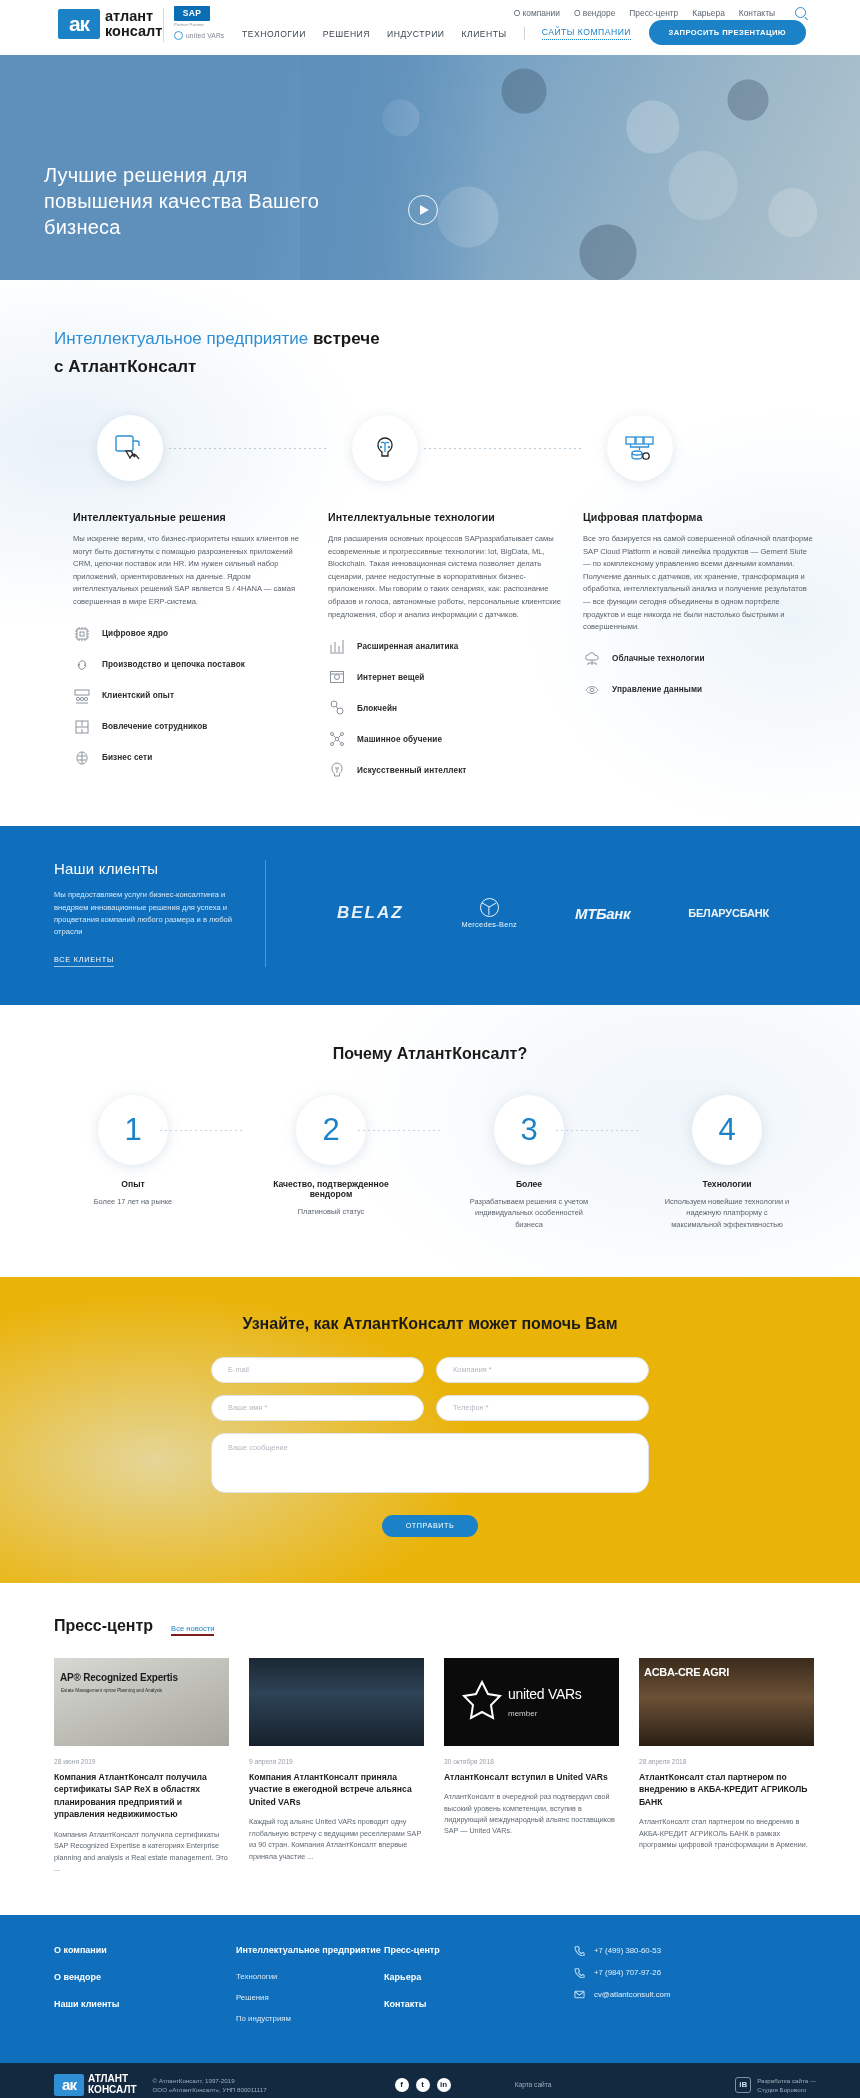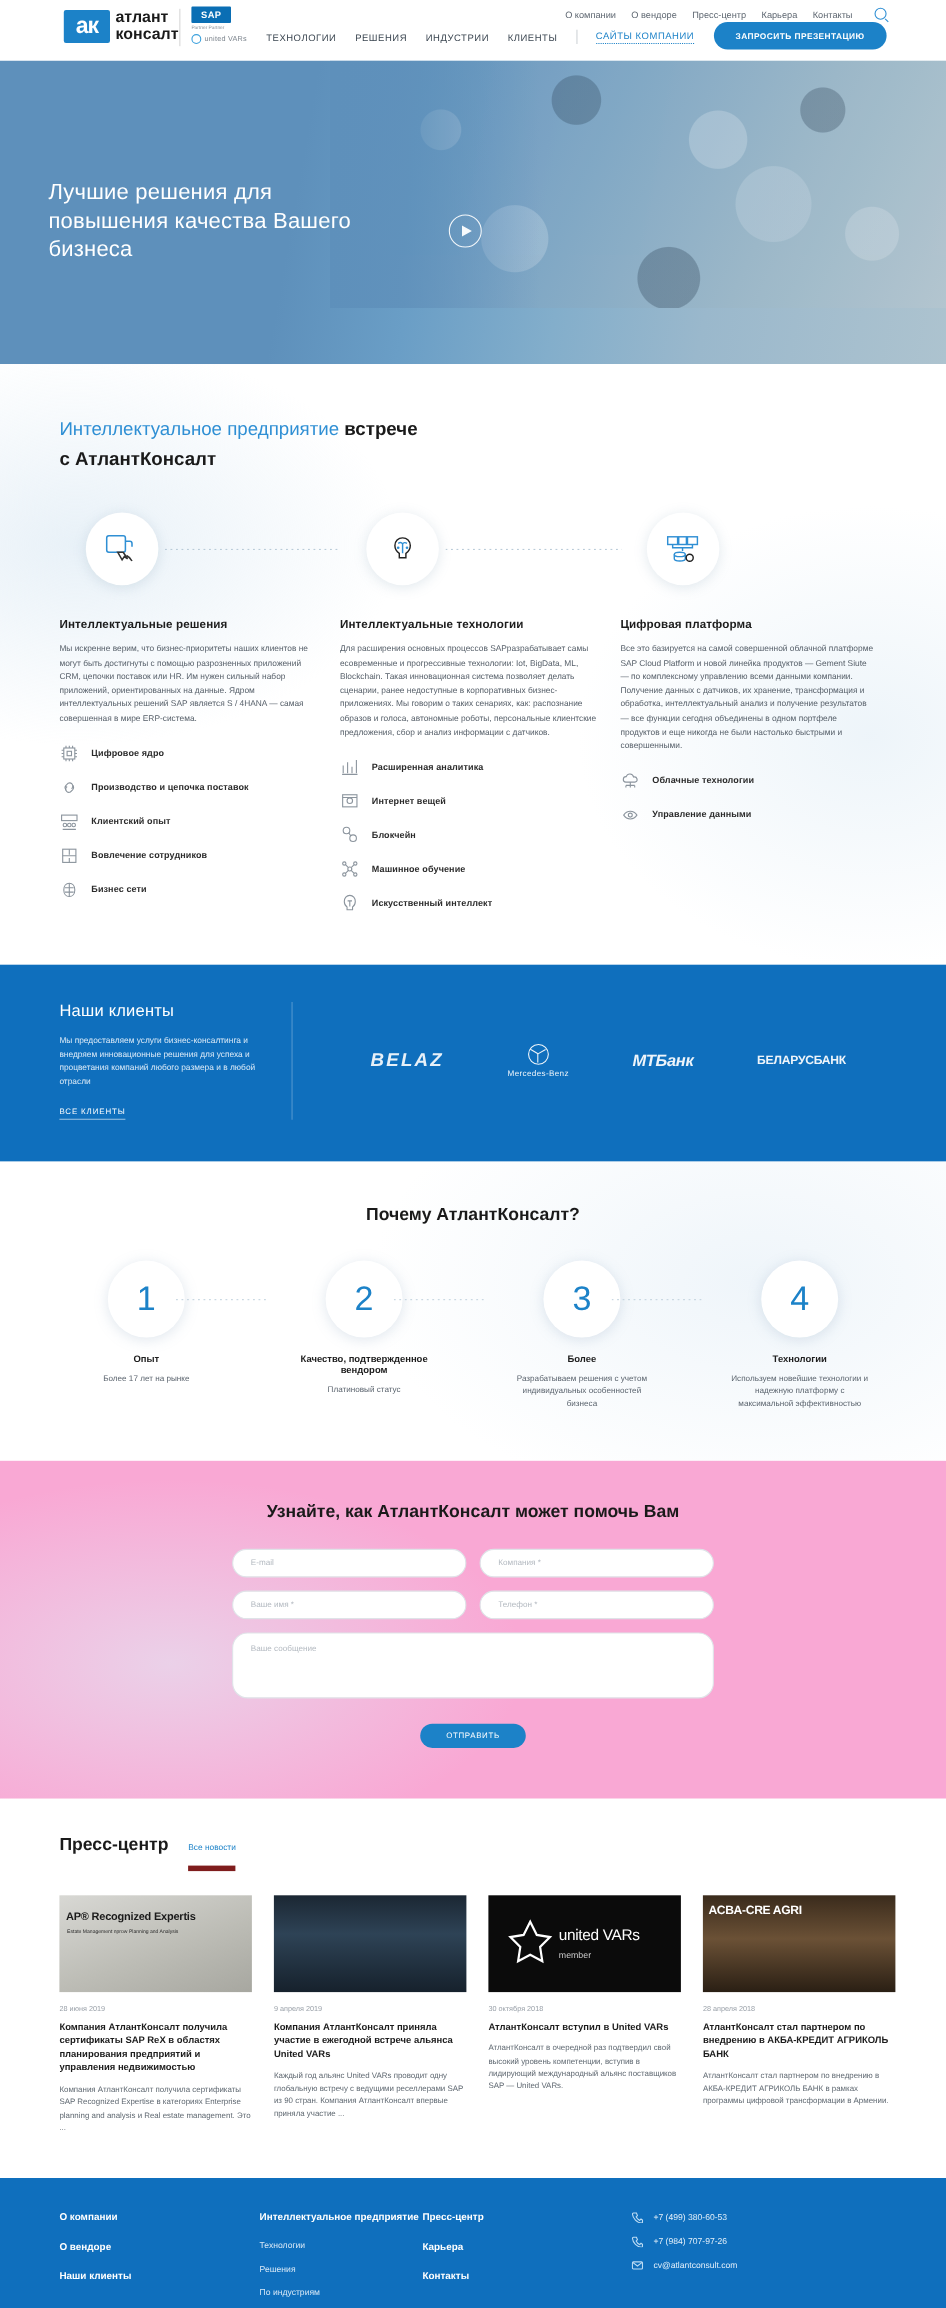--- a/index.html
+++ b/index.html
@@ -52,21 +52,21 @@
   .cta-btn {
     position:absolute; right:24px; top:20px;
     background:#1c82c8; color:#fff; border:none; border-radius:17px;
     font-size:7.6px; font-weight:600; letter-spacing:0.4px;
     padding:0 20px; height:25px; cursor:pointer; white-space:nowrap;
     font-family:inherit;
   }
 
   
   .hero {
-    height:276px; position:relative; overflow:hidden;
+    height:225px; position:relative; overflow:hidden;
     background:linear-gradient(100deg,#5e90bb 0%,#5e90bb 32%,#6a9ec6 45%,#83aecb 60%,#9ab8cc 75%,#adc3cf 100%);
   }
   .hero-photo {
     position:absolute; right:0; top:0; width:560px; height:225px;
     background:
       radial-gradient(circle at 18% 28%, rgba(255,255,255,.30) 0 18px, transparent 19px),
       radial-gradient(circle at 40% 16%, rgba(40,60,80,.30) 0 22px, transparent 23px),
       radial-gradient(circle at 63% 32%, rgba(255,255,255,.22) 0 26px, transparent 27px),
       radial-gradient(circle at 80% 20%, rgba(30,50,70,.28) 0 20px, transparent 21px),
       radial-gradient(circle at 30% 72%, rgba(255,255,255,.20) 0 30px, transparent 31px),
@@ -100,21 +100,21 @@
   .ie { background:#fff; position:relative; padding-top:45px; padding-bottom:34px; overflow:hidden; }
   .ie-bg {
     position:absolute; inset:0;
     background:
       radial-gradient(ellipse 420px 260px at 8% 30%, rgba(214,230,242,.55), transparent 70%),
       radial-gradient(ellipse 380px 300px at 92% 62%, rgba(216,232,243,.45), transparent 70%);
   }
   .ie-title { position:relative; font-size:17px; line-height:28px; font-weight:700; color:#1a1a1a; padding-left:10px;}
   .ie-title .blue { color:#2f8fd4; font-weight:400; }
 
-  .cols { display:flex; position:relative; margin-top:34px; padding-left:10px; gap:22px; }
+  .cols { display:flex; position:relative; margin-top:34px; padding-left:10px; gap:22px;justify-content:flex-end; }
   .col { width:233px; }
   .circle-row { position:relative; height:72px; }
   .circle {
     width:66px; height:66px; border-radius:50%; background:#fff;
     box-shadow:0 2px 12px rgba(120,150,175,.22);
     display:flex; align-items:center; justify-content:center;
     margin-left:24px;
   }
   .dash {
     position:absolute; top:33px; left:96px; width:160px; height:1px;
@@ -161,21 +161,21 @@
     box-shadow:0 2px 13px rgba(130,160,185,.26);
     display:flex; align-items:center; justify-content:center;
     font-size:31px; color:#1c82c8; font-weight:400;
   }
   .step-line { position:absolute; top:35px; left:92px; width:82px; height:1px;
     background-image:linear-gradient(90deg,#c4d4df 40%, transparent 40%); background-size:5px 1px; }
   .step h4 { font-size:8.6px; font-weight:700; color:#1d1d1d; margin-top:14px; }
   .step p { font-size:7.4px; line-height:11.6px; color:#5a636d; margin-top:7px; }
 
   
-  .contact { background:#f9a8d4; padding:38px 0 46px; position:relative; overflow:hidden; }
+  .contact { background:#eab308; padding:38px 0 46px; position:relative; overflow:hidden; }
   .contact-bg { position:absolute; inset:0;
     background:radial-gradient(ellipse 460px 240px at 18% 60%, rgba(225,236,246,.6), transparent 70%); }
   .contact h2 { position:relative; text-align:center; font-size:16px; font-weight:700; color:#1a1a1a; }
   .form { position:relative; width:438px; margin:24px auto 0; }
   .frow { display:flex; gap:12px; margin-bottom:12px; }
   .fin {
     flex:1; height:26px; border:1px solid #dfe3e8; border-radius:14px;
     background:#fff; padding:0 16px; font-size:7.4px; color:#3b3b3b;
     font-family:inherit; outline:none;
   }
@@ -189,21 +189,21 @@
   .fsub {
     display:block; margin:18px auto 0; background:#1c82c8; color:#fff;
     border:none; border-radius:14px; height:22px; padding:0 24px;
     font-size:7.2px; letter-spacing:.6px; cursor:pointer; font-family:inherit;
   }
 
   
   .press { background:#fff; padding:34px 0 40px; }
   .press-head { display:flex; align-items:baseline; gap:18px; padding-left:10px; }
   .press-head h2 { font-size:16px; font-weight:700; color:#1a1a1a; }
-  .press-head a { font-size:7.6px; color:#1c82c8; text-decoration:none; border-bottom:5px solid #7f1d1d; padding-bottom:12px;}
+  .press-head a { font-size:7.6px; color:#1c82c8; text-decoration:none; border-bottom:2px solid #7f1d1d; padding-bottom:1px;}
   .news { display:flex; gap:20px; margin-top:22px; padding-left:10px; }
   .news-item { width:175px; }
   .news-img { width:175px; height:88px; position:relative; overflow:hidden; background:#222; }
   .ni1 { background:linear-gradient(160deg,#d8d8d4 0%,#bdbdb6 55%,#a7a7a0 100%); }
   .ni1:after {
     content:"AP\00AE  Recognized Expertis";
     position:absolute; left:6px; top:14px; font-size:10px; font-weight:700; color:#1b1b1b;
     white-space:nowrap; letter-spacing:-.2px;
   }
   .ni1-s { position:absolute; left:7px; top:30px; font-size:4.6px; color:#2a2a2a; line-height:6px; }

